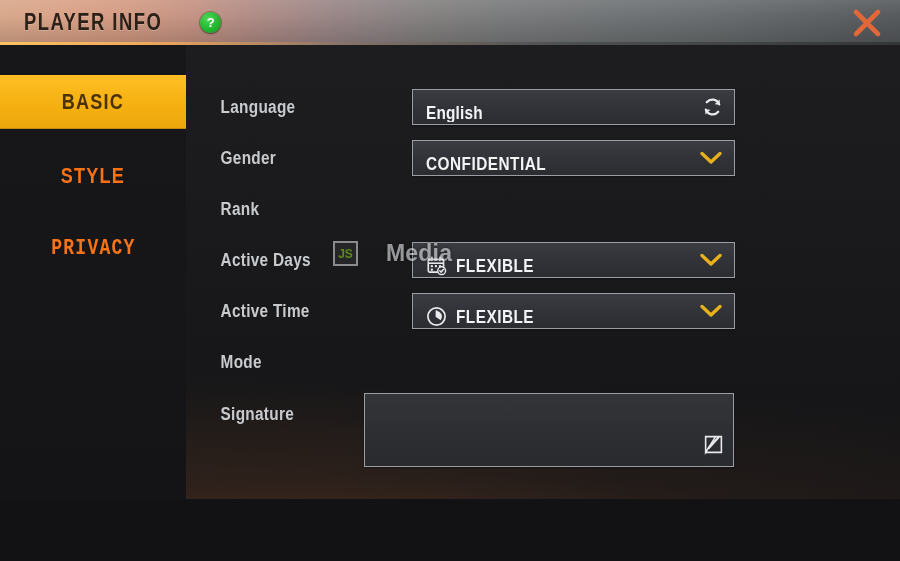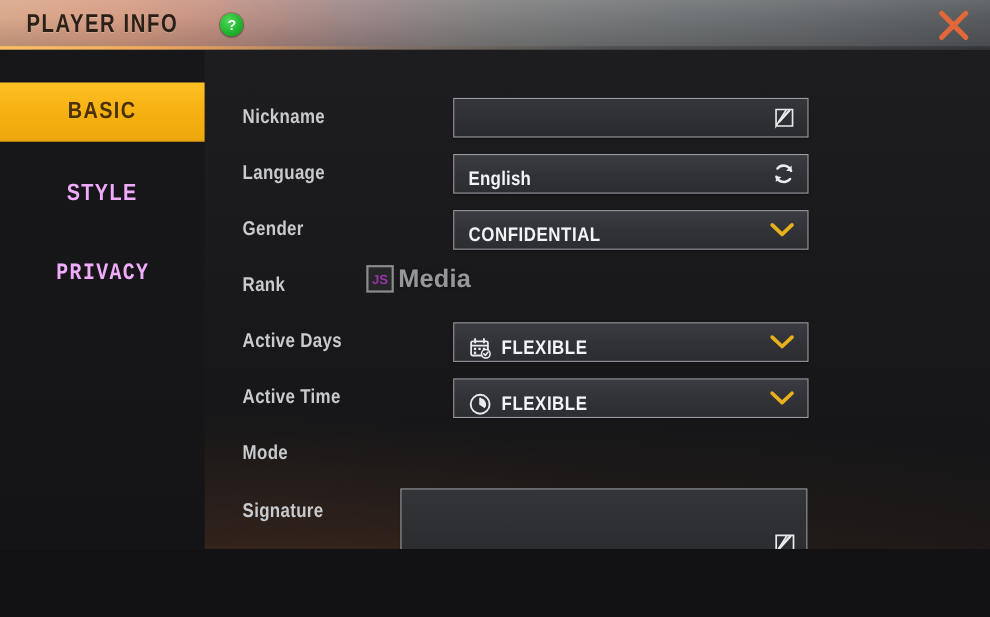--- a/index.html
+++ b/index.html
@@ -93,21 +93,21 @@
   .sidebar {
     position:absolute; left:0; top:45px; width:186px; bottom:0;
     z-index:3;
   }
   .side-item {
     position:relative;
     height:54px;
     display:flex; align-items:center; justify-content:center;
     font-family:"Liberation Sans Narrow","Liberation Sans", sans-serif;
     font-size:19px; font-weight:bold; letter-spacing:1.3px;
-    color:#f0abfc;
+    color:#f97316;
     transform-origin:center;
     cursor:pointer;
     user-select:none;
   }
   .side-item span { transform:scaleY(1.12) scaleX(0.95); display:inline-block; }
   .side-item.active {
     background:linear-gradient(180deg,#ffc024 0%, #f6b011 52%, #eca80c 100%);
     color:#4a3206;
     box-shadow:inset 0 -1px 0 rgba(0,0,0,0.18);
     justify-content:center;
@@ -188,29 +188,30 @@
     position:absolute; left:333px; top:240px;
     display:flex; align-items:center; gap:4px;
     opacity:0.62;
     z-index:7;
     pointer-events:none;
   }
   .wm-logo {
     width:25px; height:25px;
     border:2px solid #cfd1d4;
     display:flex; align-items:center; justify-content:center;
-    font-size:12px; font-weight:bold; color:#d946ef;
+    font-size:12px; font-weight:bold; color:#84cc16;
     font-family:"Liberation Sans", sans-serif;
     background:rgba(70,70,74,0.45);
   }
   .wm-text {
     font-size:23px; font-weight:bold; color:#e2e4e7;
     letter-spacing:0.2px;
     text-shadow:0 0 3px rgba(0,0,0,0.8);
     font-family:"Liberation Sans", sans-serif;
+    margin-left:24px;
   }
 </style>
 </head>
 <body>
 
 <div id="app">
 
   <div class="bg-wash"></div>
   <div class="bg-left"></div>
 
@@ -231,32 +232,20 @@
     <div class="side-item">
       <span>STYLE</span>
     </div>
     <div class="side-item">
       <span>PRIVACY</span>
     </div>
   </div>
 
   <div class="form">
 
-    <div class="row">
-      <div class="label">Nickname</div>
-      <div class="field empty">
-        <span class="value plain"></span>
-        <span class="right-icon">
-          <svg width="20" height="20" viewBox="0 0 20 20">
-            <path d="M2.5 2.5 H12 L2.5 17.5 Z M2.5 2.5 H17.5 V17.5 H2.5 Z" fill="none" stroke="#e8eaec" stroke-width="1.5"></path>
-            <path d="M14.6 3.4 L5.6 13.4" stroke="#e8eaec" stroke-width="2.1" stroke-linecap="round"></path>
-          </svg>
-        </span>
-      </div>
-    </div>
 
     <div class="row">
       <div class="label">Language</div>
       <div class="field">
         <span class="value plain">English</span>
         <span class="right-icon">
           <svg width="21" height="21" viewBox="0 0 22 22">
             <path d="M18.0 8.2 A7.6 7.6 0 0 0 5.0 6.0" fill="none" stroke="#e8eaec" stroke-width="2.4" stroke-linecap="round"></path>
             <path d="M4.0 13.8 A7.6 7.6 0 0 0 17.0 16.0" fill="none" stroke="#e8eaec" stroke-width="2.4" stroke-linecap="round"></path>
             <path d="M18.6 3.2 L18.4 8.6 L13.2 8.0 Z" fill="#e8eaec"></path>

